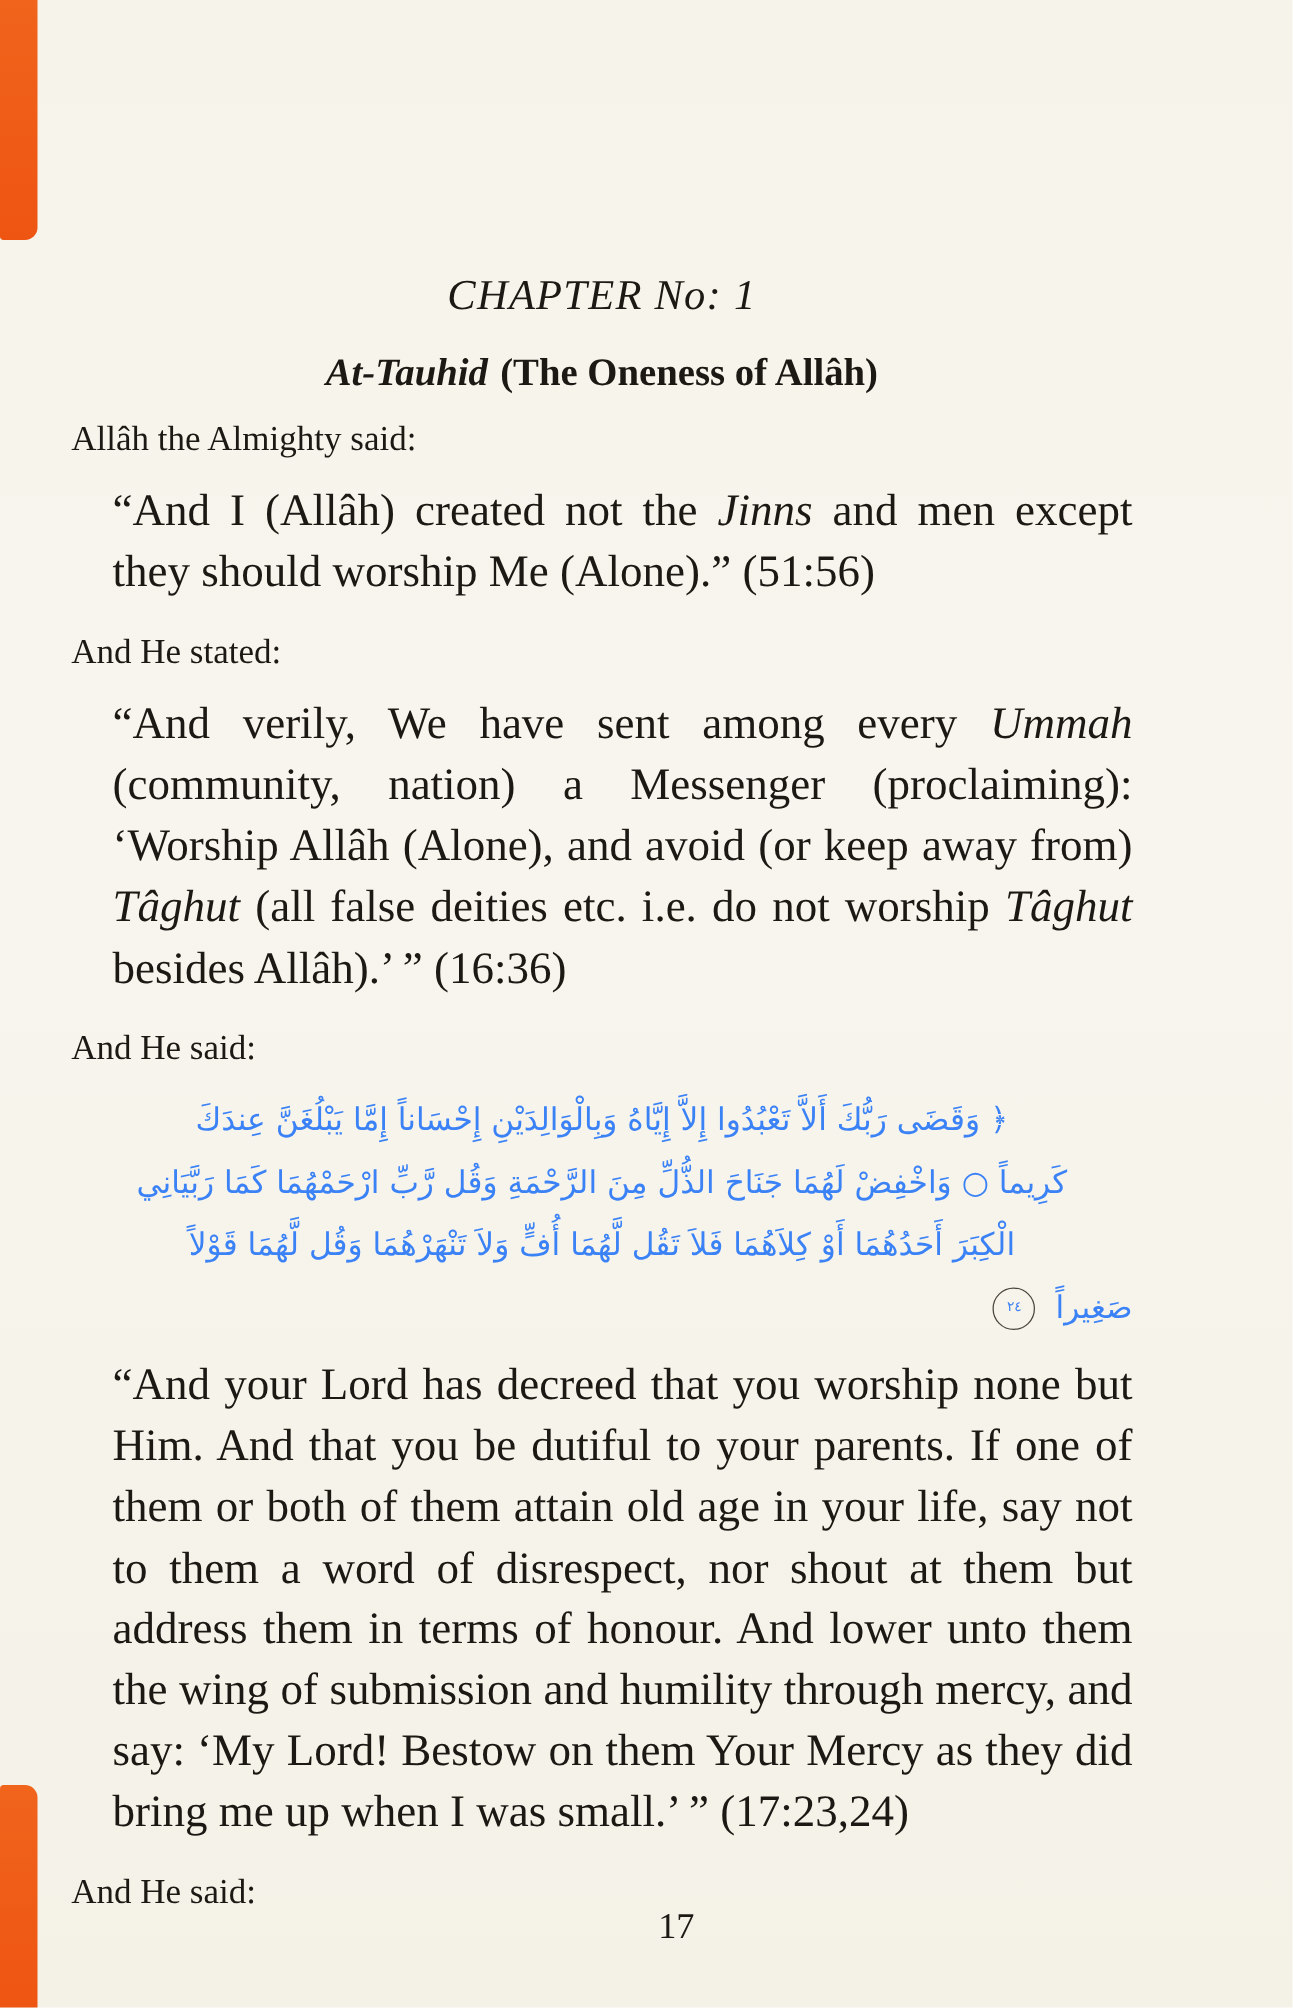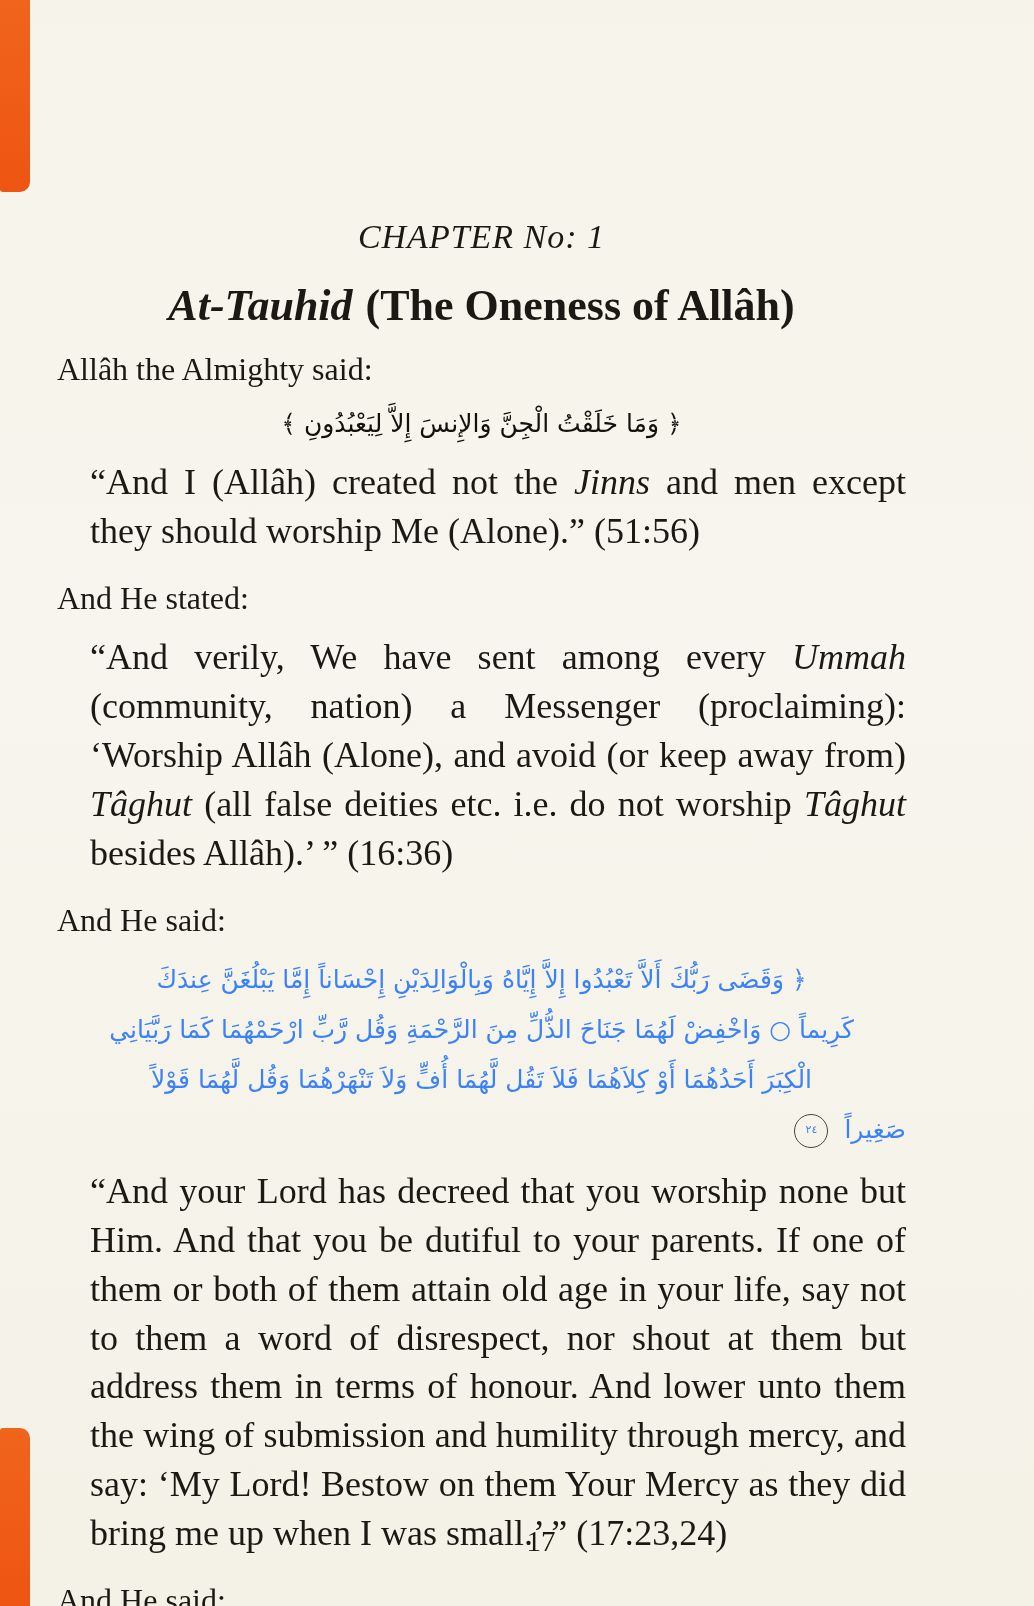--- a/index.html
+++ b/index.html
@@ -29,28 +29,28 @@
   }
   h1.chapter {
     font-size: 34px;
     font-weight: 400;
     letter-spacing: 1px;
     text-align: center;
     margin: 0 0 24px 0;
     font-style: italic;
   }
   h2.title {
-    font-size: 44px;
+    font-size: 31px;
     font-weight: 700;
     text-align: center;
     margin: 0 0 20px 0;
   }
   h2.title i { margin-right: 2px; }
   p.lead {
-    font-size: 32px;
+    font-size: 28px;
     margin: 0 0 16px 0;
   }
   .arabic {
     direction: rtl;
     font-family: "DejaVu Sans", sans-serif;
     font-size: 25px;
     text-align: center;
     line-height: 1.6;
     margin: 0 0 14px 0;
     color: #14110d;
@@ -105,21 +105,20 @@
 <div class="spine spine-top"></div>
 <div class="spine spine-bottom"></div>
 
 <main class="page-body">
 
   <h1 class="chapter">CHAPTER No: 1</h1>
 
   <h2 class="title"><i>At-Tauhid</i><span> (The Oneness of Allâh)</span></h2>
 
   <p class="lead">Allâh the Almighty said:</p>
-  <div class="arabic">﴿ وَمَا خَلَقْتُ الْجِنَّ وَالإِنسَ إِلاَّ لِيَعْبُدُونِ ﴾</div>
   <p class="quote"><span>“And I (Allâh) created not the </span><i>Jinns</i><span> and men except they should worship Me (Alone).” (51:56)</span></p>
 
   <p class="lead">And He stated:</p>
   <p class="quote"><span>“And verily, We have sent among every </span><i>Ummah</i><span> (community, nation) a Messenger (proclaiming): ‘Worship Allâh (Alone), and avoid (or keep away from) </span><i>Tâghut</i><span> (all false deities etc. i.e. do not worship </span><i>Tâghut</i><span> besides Allâh).’ ” (16:36)</span></p>
 
   <p class="lead">And He said:</p>
   <div class="arabic-block">
     <span class="ar-line">﴿ وَقَضَى رَبُّكَ أَلاَّ تَعْبُدُوا إِلاَّ إِيَّاهُ وَبِالْوَالِدَيْنِ إِحْسَاناً إِمَّا يَبْلُغَنَّ عِندَكَ</span>
     <span class="ar-line">كَرِيماً ○ وَاخْفِضْ لَهُمَا جَنَاحَ الذُّلِّ مِنَ الرَّحْمَةِ وَقُل رَّبِّ ارْحَمْهُمَا كَمَا رَبَّيَانِي</span>
     <span class="ar-line">الْكِبَرَ أَحَدُهُمَا أَوْ كِلاَهُمَا فَلاَ تَقُل لَّهُمَا أُفٍّ وَلاَ تَنْهَرْهُمَا وَقُل لَّهُمَا قَوْلاً</span>

